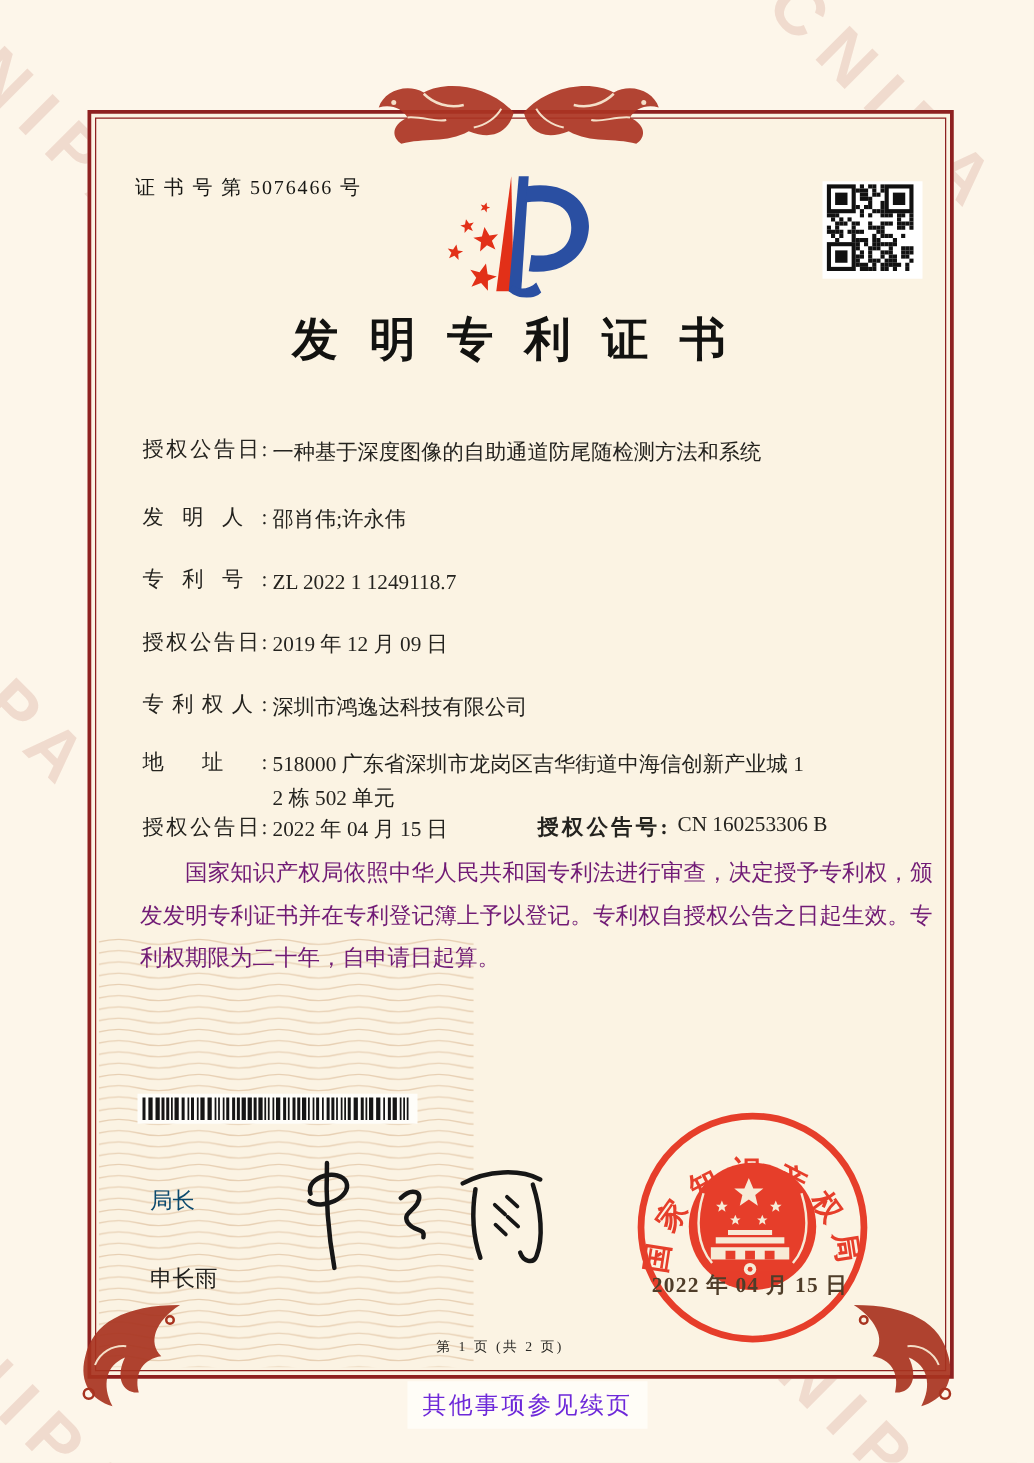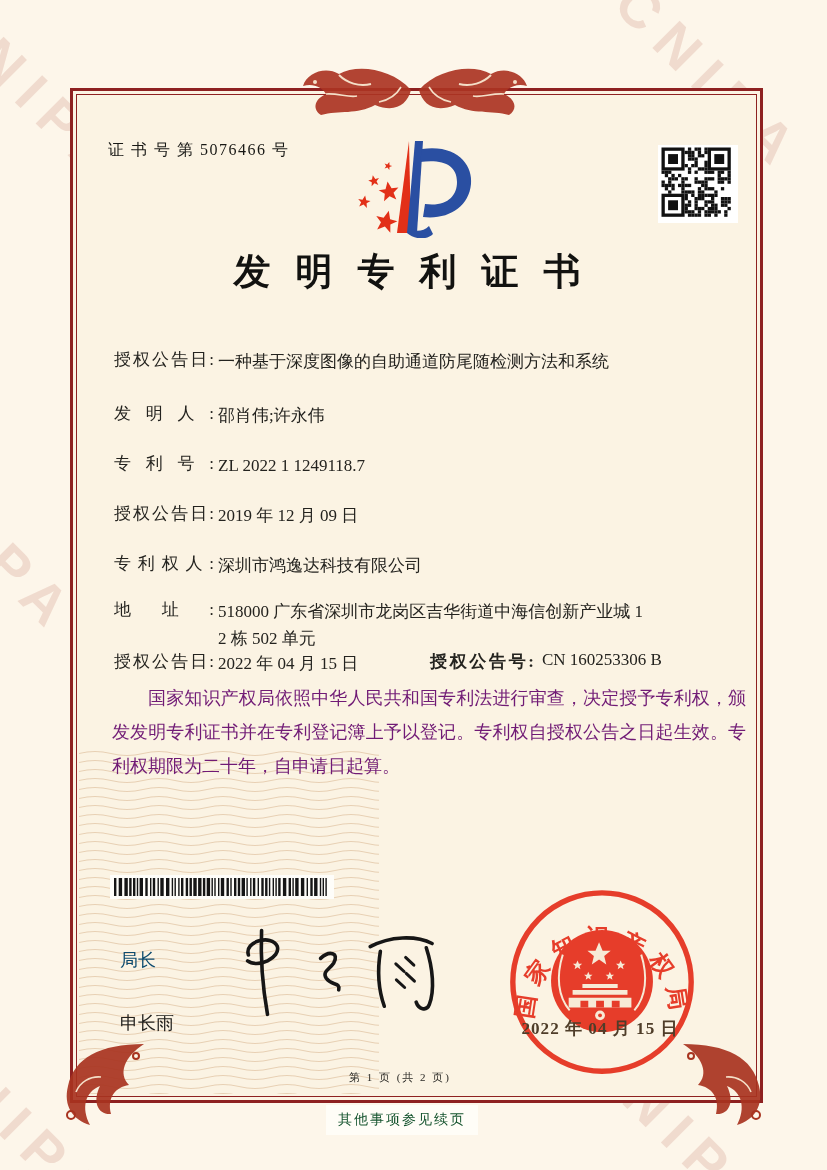--- a/index.html
+++ b/index.html
@@ -49,21 +49,21 @@
                 font-family:"Liberation Sans","DejaVu Sans",sans-serif;color:#0c4a6e;}
   .signer-name{position:absolute;left:120px;top:984px;font-size:18px;
                font-family:Liberation Sans, sans-serif;color:#21201d;margin-top:27px;}
   .signature{position:absolute;left:233px;top:920px;width:218px;height:98px;}
   
   .seal{position:absolute;left:502px;top:886px;width:200px;height:196px;}
   
   .page-no{position:absolute;left:70px;top:1070px;width:660px;text-align:center;
            font-size:11px;letter-spacing:2px;color:#2a2925;}
   .footer-note{position:absolute;left:326px;top:1105px;background:#fffdf7;
-               padding:6px 12px;font-size:14px;letter-spacing:2px;color:#14532d;}
+               padding:6px 12px;font-size:19px;letter-spacing:2px;color:#6d28d9;}
 </style>
 </head>
 <body>
 
 <div class="page">
 
   <span class="wm wm-out" style="left:-28px;top:-14px">CNIPA</span>
   <span class="wm wm-out" style="left:648px;top:-30px">CNIPA</span>
   <span class="wm wm-out" style="left:-78px;top:432px">CNIPA</span>
   <span class="wm wm-out" style="left:-44px;top:1018px">CNIPA</span>

